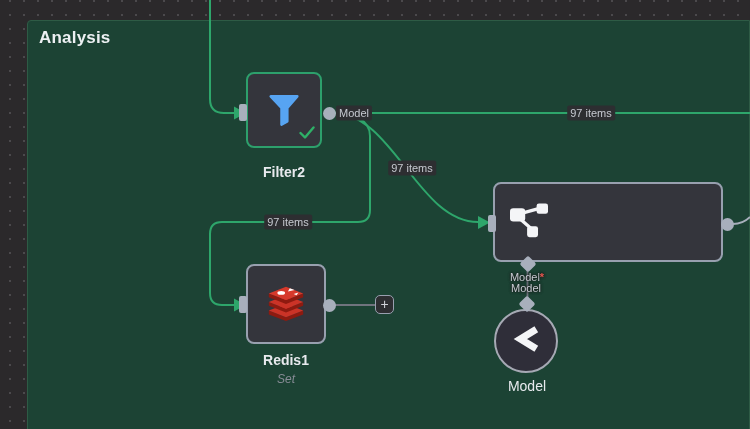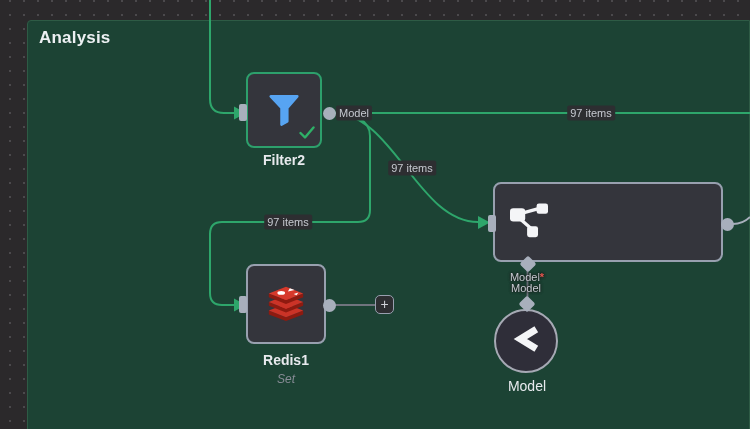--- a/index.html
+++ b/index.html
@@ -117,21 +117,21 @@
     </svg>
   </span>
   <span class="check-icon">
     <svg width="16" height="13" viewBox="0 0 16 13">
       <path d="M1.5,7 L6,11.5 L14.5,1.5" fill="none" stroke="var(--check_green)" stroke-width="2.4" stroke-linecap="round" stroke-linejoin="round"></path>
     </svg>
   </span>
 </div>
 <div class="port-rect" style="left:239px;top:104px;"></div>
 <div class="port-circle" style="left:322.5px;top:106.5px;"></div>
-<div class="node-title" style="left:246px;top:152px;width:76px;">Filter2</div>
+<div class="node-title" style="left:246px;top:164px;width:76px;">Filter2</div>
 
 <div class="node" style="left:246px;top:264px;width:80px;height:80px;">
   <span>
     <svg width="42" height="44" viewBox="0 0 44 46">
       <g>
         <path d="M4,32 L22,39 L40,32 L40,36 L22,43 L4,36 Z" fill="var(--redis_dark)"></path>
         <path d="M22,25 L40,32 L22,39 L4,32 Z" fill="var(--redis_red)"></path>
         <path d="M4,23 L22,30 L40,23 L40,27 L22,34 L4,27 Z" fill="var(--redis_dark)"></path>
         <path d="M22,16 L40,23 L22,30 L4,23 Z" fill="var(--redis_red)"></path>
         <path d="M4,14 L22,21 L40,14 L40,18 L22,25 L4,18 Z" fill="var(--redis_dark)"></path>

